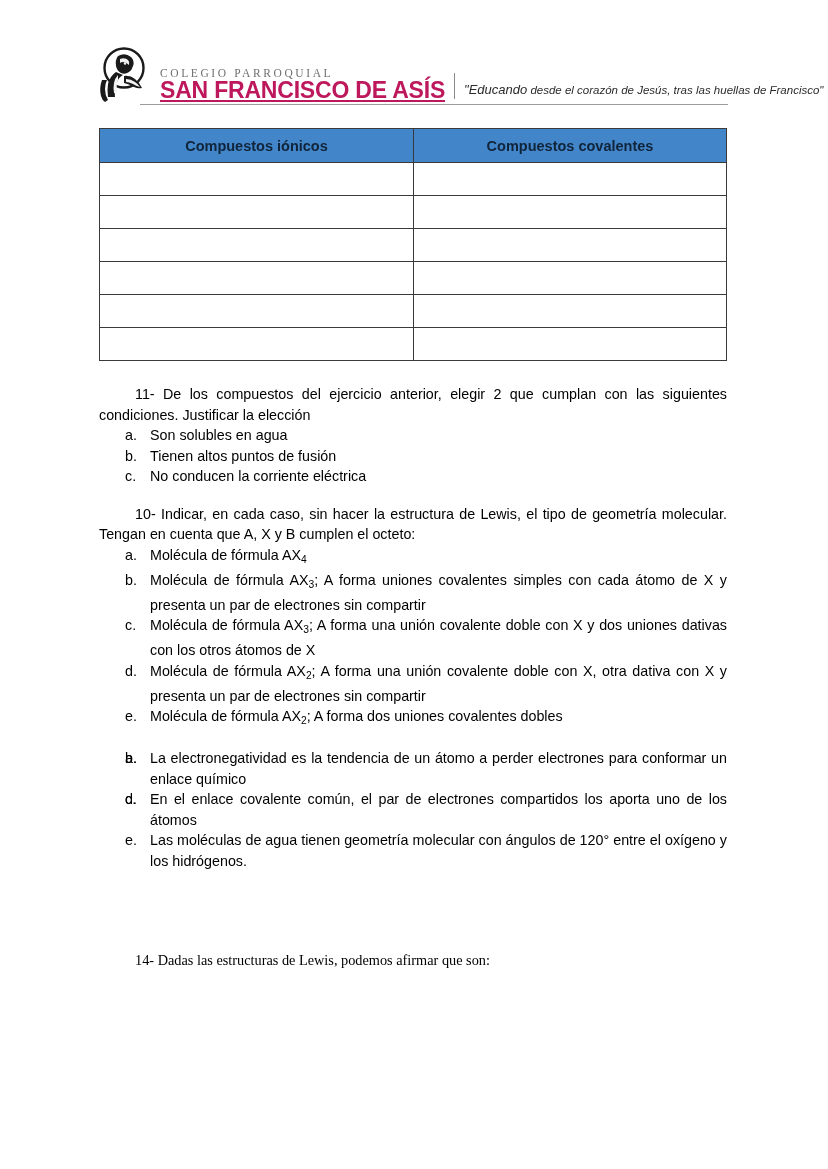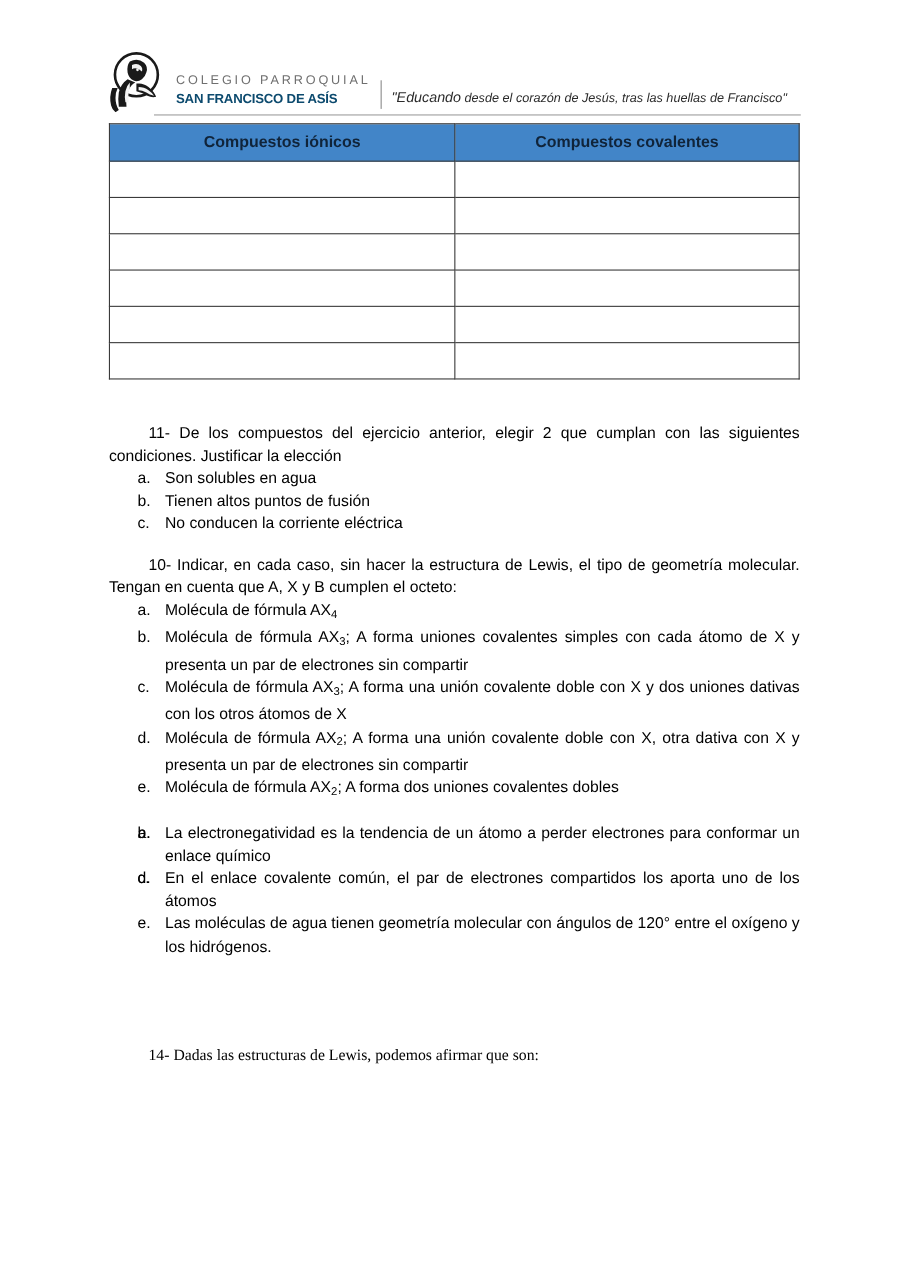--- a/index.html
+++ b/index.html
@@ -52,28 +52,30 @@
     padding-bottom: 2px;
     margin-left: 2px;
   }
   .lh-line1 {
     font-size: 11.5px;
     letter-spacing: 2.6px;
     color: #6f6f6f;
     line-height: 14px;
     white-space: nowrap;
     font-weight: 400;
+    font-family: Liberation Serif, serif;
   }
   .lh-line2 {
-    font-size: 12px;
+    font-size: 23px;
     font-weight: bold;
     letter-spacing: -0.2px;
-    color: #0c4a6e;
+    color: #be185d;
     line-height: 20px;
     white-space: nowrap;
+    text-decoration: underline;
   }
   .lh-divider {
     flex: 0 0 auto;
     width: 1px;
     height: 26px;
     background: #8a8a8a;
     margin: 0 9px 3px 9px;
   }
   .lh-motto {
     flex: 1 1 auto;
@@ -91,21 +93,21 @@
     top: 54px;
     width: 588px;
     height: 1px;
     background: #9d9d9d;
   }
 
   
   .cmp-table {
     position: absolute;
     left: 99px;
-    top: 112px;
+    top: 128px;
     width: 627px;
     border-collapse: collapse;
     table-layout: fixed;
   }
   .cmp-table th,
   .cmp-table td {
     border: 1.4px solid #3a3a3a;
     padding: 0;
   }
   .cmp-table col.c1 { width: 314px; }

